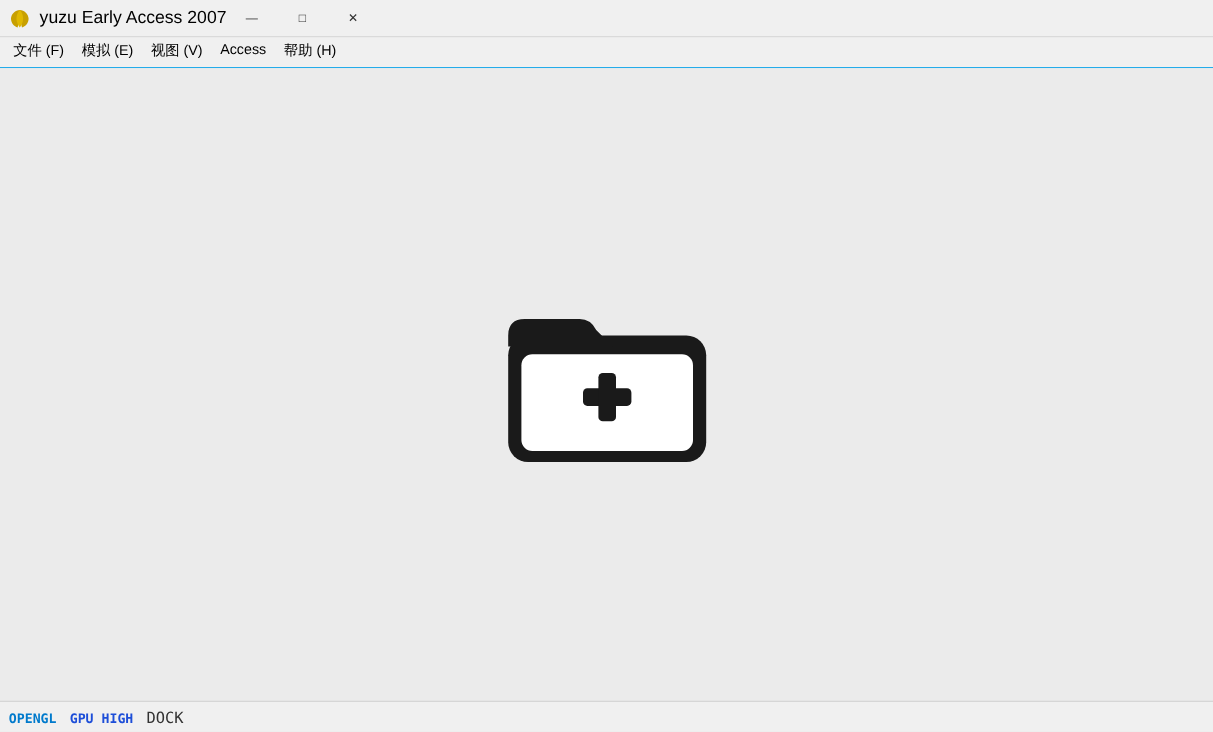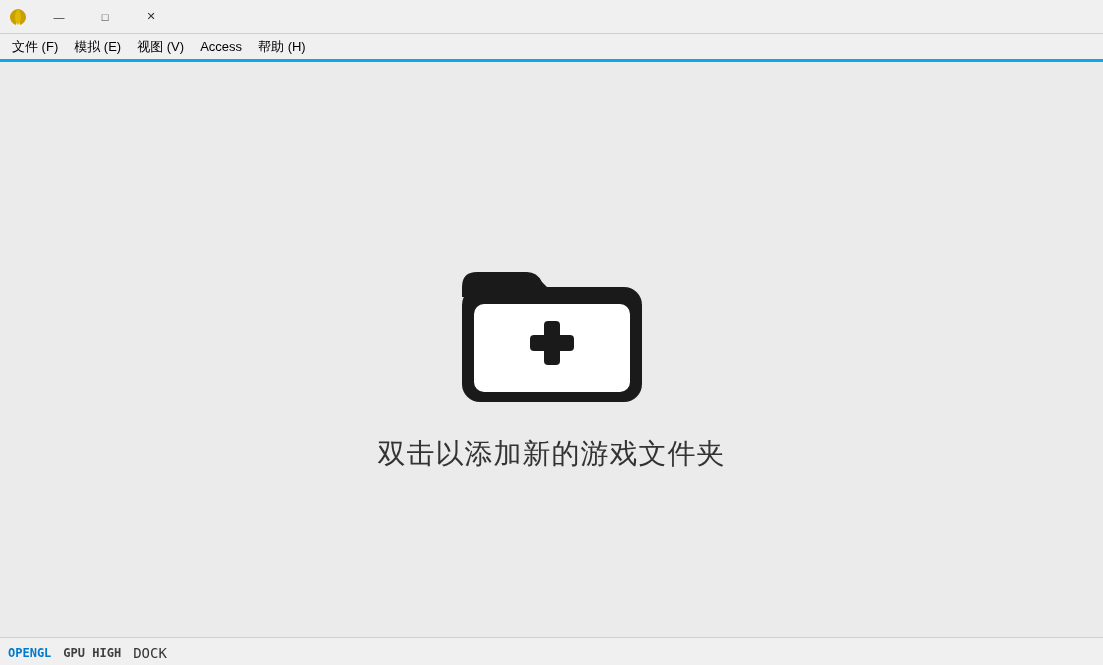--- a/index.html
+++ b/index.html
@@ -51,23 +51,23 @@
       cursor: pointer;
       font-size: 11px;
       color: #333;
     }
 
     
     #menu-bar {
       height: 28px;
       background: #f0f0f0;
       display: flex;
-      align-items: center;
+      align-items: flex-start;
       padding: 0 4px;
-      border-bottom: 3px solid #0ea5e9;
+      border-bottom: 1px solid #0ea5e9;
     }
 
     .menu-item {
       padding: 3px 8px;
       font-size: 13px;
       color: #000;
       cursor: pointer;
       border-radius: 2px;
     }
 
@@ -111,21 +111,21 @@
 
     .status-opengl {
       font-size: 12px;
       color: #007acc;
       font-weight: bold;
       font-family: "Consolas", monospace;
     }
 
     .status-gpu-high {
       font-size: 12px;
-      color: #404040;
+      color: #1d4ed8;
       font-weight: bold;
       font-family: "Consolas", monospace;
     }
 
     .status-dock {
       font-size: 14px;
       color: #333;
       font-family: "Consolas", monospace;
     }
   </style>
@@ -133,20 +133,21 @@
 <body>
 
 <div id="title-bar">
   <div id="title-bar-icon">
     <svg viewBox="0 0 20 20" xmlns="http://www.w3.org/2000/svg">
 
       <path d="M10 2 C6 2 2 6 2 10 C2 14 5 17 8 18 L10 10 L12 18 C15 17 18 14 18 10 C18 6 14 2 10 2Z" fill="#c8a000"></path>
       <path d="M10 2 C10 2 7 5 7 10 C7 13 8.5 16 10 18 C11.5 16 13 13 13 10 C13 5 10 2 10 2Z" fill="#e0b800"></path>
     </svg>
   </div>
+  <span id="title-text">yuzu Early Access 2007</span>
   <div id="window-controls">
     <button class="win-btn">—</button>
     <button class="win-btn">□</button>
     <button class="win-btn close">✕</button>
   </div>
 </div>
 
 <div id="menu-bar">
   <div class="menu-item">文件 (F)</div>
   <div class="menu-item">模拟 (E)</div>
@@ -163,20 +164,19 @@
 
       <path d="M10 55 Q10 40 25 40 L75 40 Q85 40 90 50 L105 65 L10 65 Z" fill="#1a1a1a"></path>
 
       <rect x="22" y="72" width="156" height="88" rx="10" ry="10" fill="white"></rect>
 
       <rect x="78" y="103" width="44" height="16" rx="4" ry="4" fill="#1a1a1a"></rect>
 
       <rect x="92" y="89" width="16" height="44" rx="4" ry="4" fill="#1a1a1a"></rect>
     </svg>
   </div>
-  <div id="add-game-label">双击以添加新的游戏文件夹</div>
 </div>
 
 <div id="status-bar">
   <span class="status-opengl">OPENGL</span>
   <span class="status-gpu-high">GPU HIGH</span>
   <span class="status-dock">DOCK</span>
 </div>
 
 </body></html>

